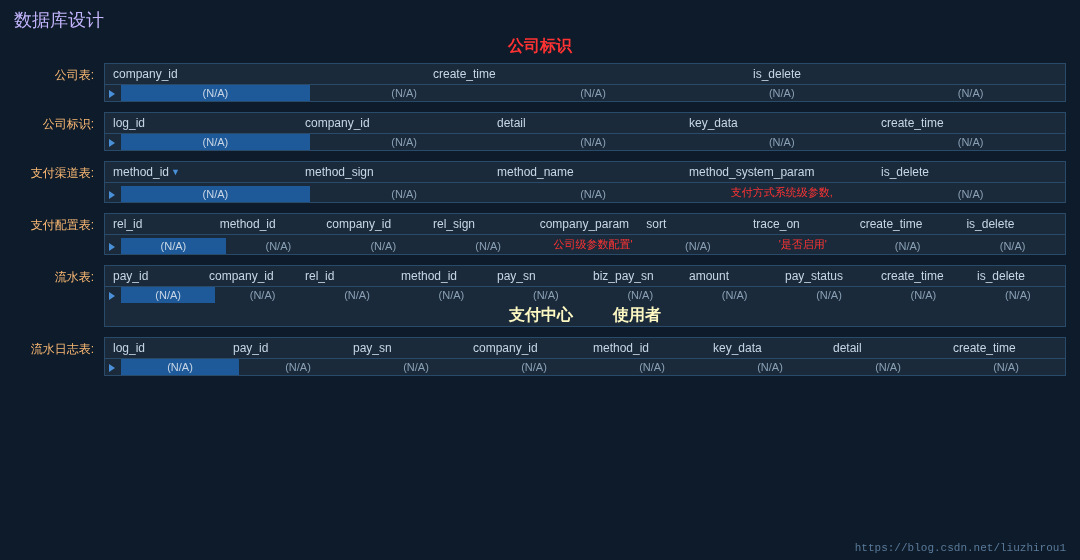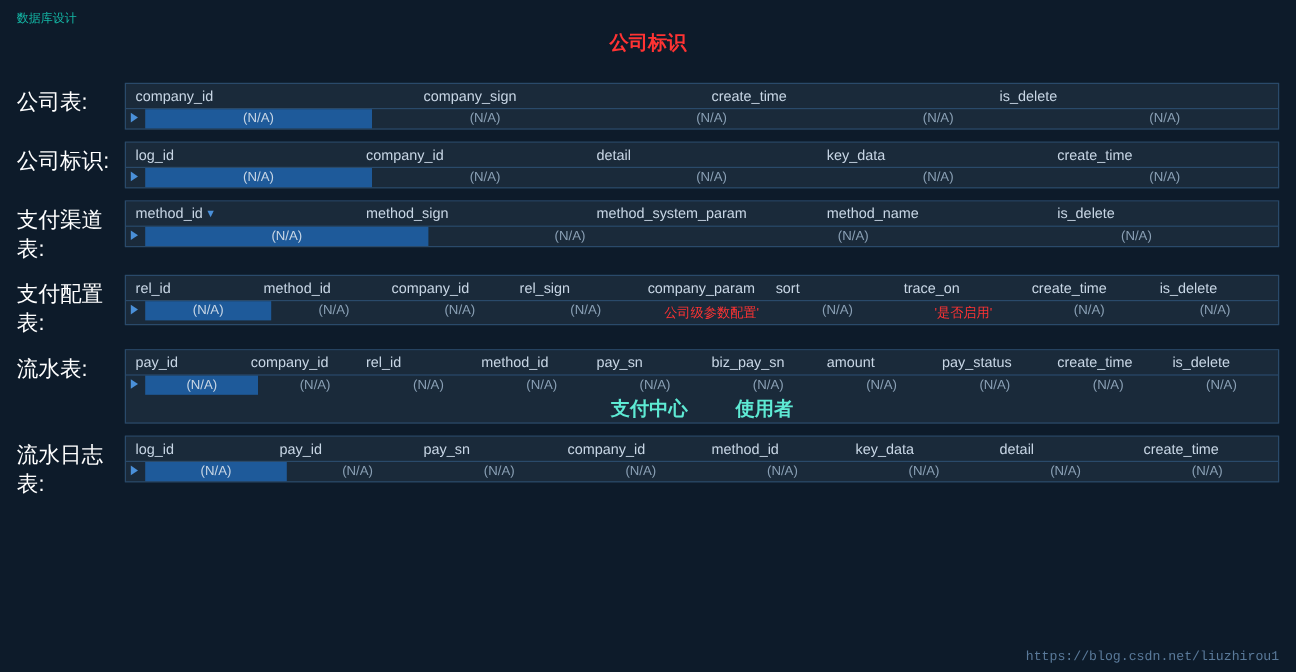--- a/index.html
+++ b/index.html
@@ -7,46 +7,46 @@
       background-color: #0d1b2a;
       color: #c8d6e5;
       font-family: 'Microsoft YaHei', Arial, sans-serif;
       font-size: 13px;
       width: 1080px;
       height: 560px;
       overflow: hidden;
       position: relative;
     }
     .page-title {
-      color: #14b8a6;
-      font-size: 10px;
+      color: #c4b5fd;
+      font-size: 18px;
       padding: 8px 14px 4px 14px;
     }
     .center-label {
       text-align: center;
       color: #ff3333;
       font-size: 16px;
       font-weight: bold;
-      margin-bottom: 22px;
+      margin-bottom: 6px;
     }
     .main-content {
       padding: 0 14px;
     }
     .row {
       display: flex;
       align-items: flex-start;
       margin-bottom: 10px;
     }
     .row-label {
       width: 90px;
       min-width: 90px;
-      color: #ffffff;
-      font-size: 18px;
+      color: #fdba74;
+      font-size: 12px;
       padding-top: 4px;
-      text-align: left;
+      text-align: right;
       padding-right: 10px;
     }
     .table-block {
       background-color: #1a2a3a;
       border: 1px solid #2a4a6a;
       flex: 1;
     }
     .table-header {
       display: flex;
       background-color: #1a2a3a;
@@ -54,21 +54,21 @@
     }
     .table-header-cell {
       color: #c8d6e5;
       font-size: 12px;
       padding: 3px 8px;
       flex: 1;
       white-space: nowrap;
     }
     .table-row {
       display: flex;
-      align-items: flex-start;
+      align-items: flex-end;
     }
     .row-arrow {
       color: #4a90d9;
       padding: 2px 4px;
       font-size: 10px;
     }
     .table-data-cell {
       flex: 1;
       font-size: 11px;
       color: #8aa0b5;
@@ -92,21 +92,21 @@
       margin-right: 2px;
       vertical-align: middle;
     }
     .center-annotations {
       display: flex;
       justify-content: center;
       gap: 40px;
       margin-top: 2px;
     }
     .annotation-red {
-      color: #5eead4;
+      color: #fef9c3;
       font-size: 16px;
       font-weight: bold;
     }
     .footer-url {
       position: absolute;
       bottom: 6px;
       right: 14px;
       color: #5a7a9a;
       font-size: 11px;
       font-family: Liberation Mono, monospace;
@@ -128,21 +128,20 @@
 
 <div class="main-content">
   <div class="center-label">公司标识</div>
 
   <div id="tables-container">
       <div class="row">
         <div class="row-label">公司表:</div>
         <div class="table-block">
           <div class="table-header">
             <div class="table-header-cell">company_id</div>
-            <div class="table-header-cell">company_sign</div>
             <div class="table-header-cell">create_time</div>
             <div class="table-header-cell">is_delete</div>
           </div>
           <div class="table-row">
             <div class="row-arrow"><span class="pk-arrow"></span></div>
             <div class="table-data-cell highlighted">(N/A)</div>
             <div class="table-data-cell">(N/A)</div>
             <div class="table-data-cell">(N/A)</div>
             <div class="table-data-cell">(N/A)</div>
             <div class="table-data-cell">(N/A)</div>
@@ -170,29 +169,30 @@
         </div>
       </div>
       <div class="row">
         <div class="row-label">支付渠道表:</div>
         <div class="table-block">
           <div class="table-header">
             <div class="table-header-cell">
               <div class="header-cell-with-arrow">method_id<span class="sort-arrow">▼</span></div>
             </div>
             <div class="table-header-cell">method_sign</div>
+            <div class="table-header-cell">method_name</div>
             <div class="table-header-cell">method_system_param</div>
-            <div class="table-header-cell">method_name</div>
-            <div class="table-header-cell">is_delete</div>
-          </div>
-          <div class="table-row">
-            <div class="row-arrow"><span class="pk-arrow"></span></div>
-            <div class="table-data-cell highlighted">(N/A)</div>
-            <div class="table-data-cell">(N/A)</div>
-            <div class="table-data-cell">(N/A)</div>
+            <div class="table-header-cell">is_delete</div>
+          </div>
+          <div class="table-row">
+            <div class="row-arrow"><span class="pk-arrow"></span></div>
+            <div class="table-data-cell highlighted">(N/A)</div>
+            <div class="table-data-cell">(N/A)</div>
+            <div class="table-data-cell">(N/A)</div>
+            <div class="table-data-cell red-text">支付方式系统级参数,</div>
             <div class="table-data-cell">(N/A)</div>
           </div>
         </div>
       </div>
       <div class="row">
         <div class="row-label">支付配置表:</div>
         <div class="table-block">
           <div class="table-header">
             <div class="table-header-cell">rel_id</div>
             <div class="table-header-cell">method_id</div>

